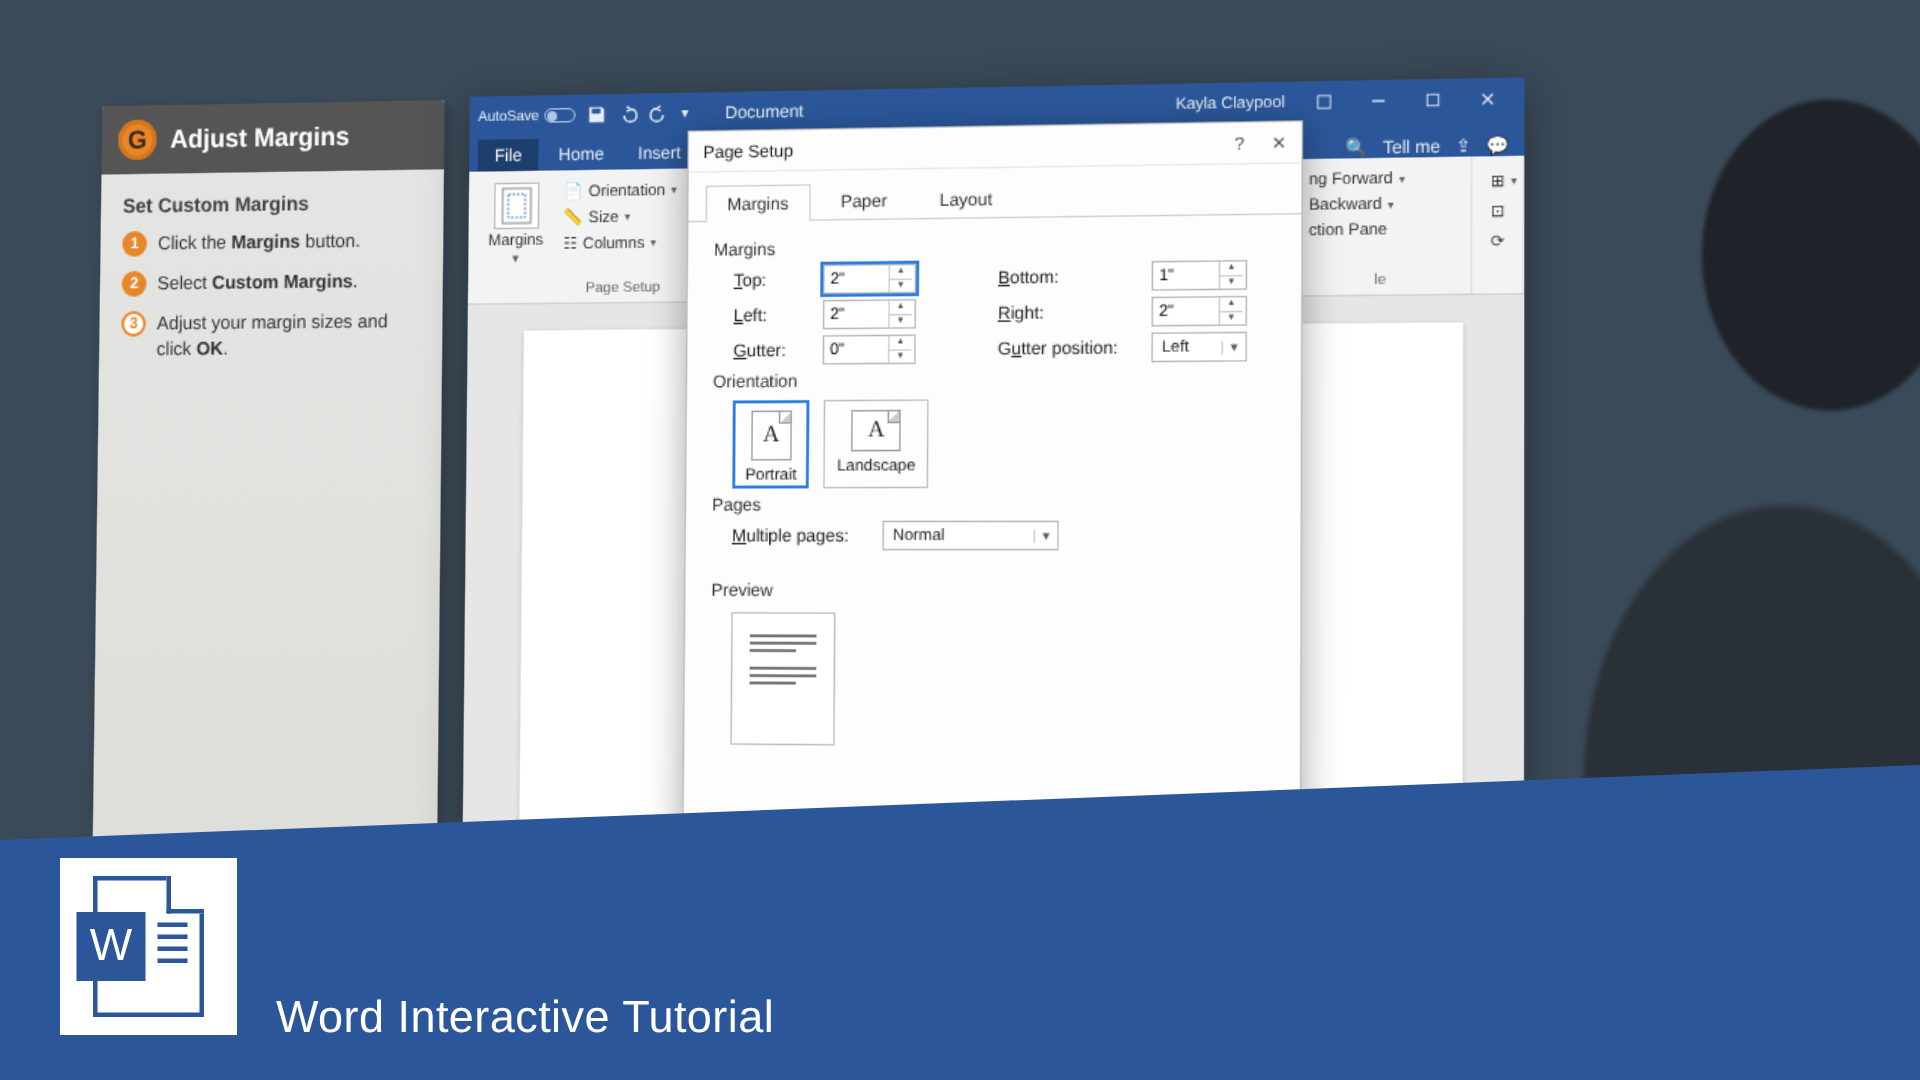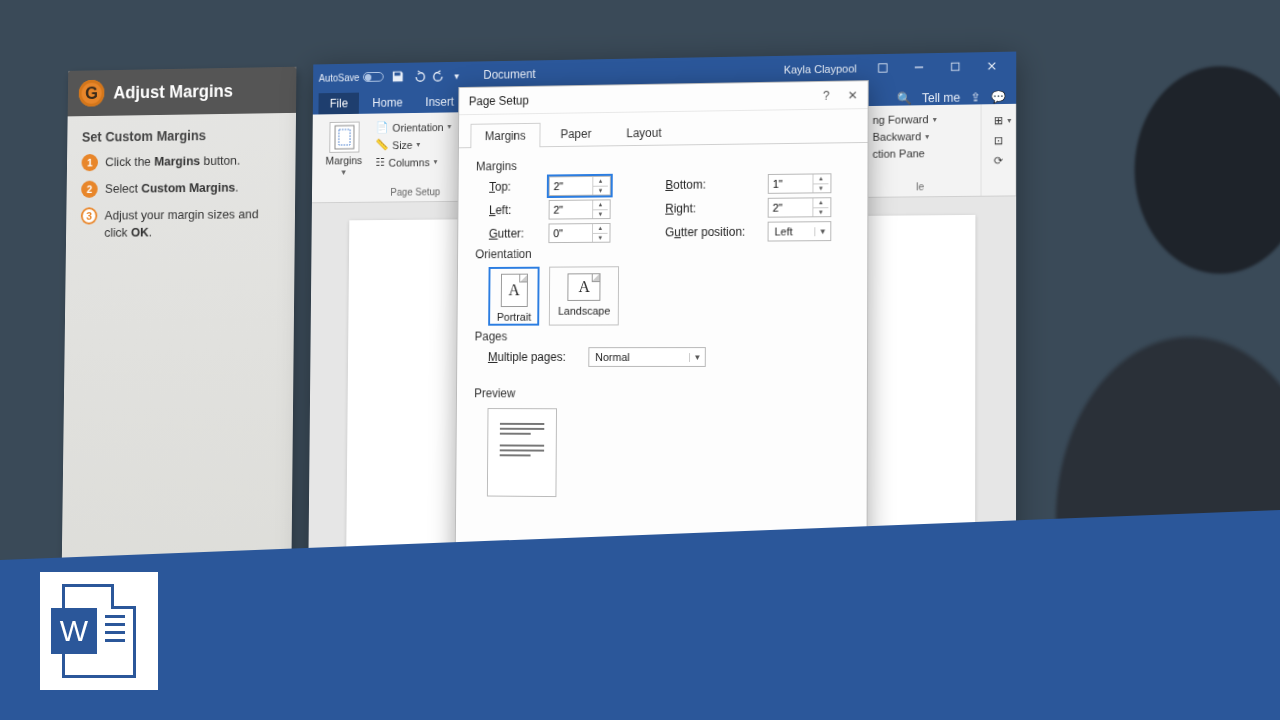--- a/index.html
+++ b/index.html
@@ -417,14 +417,15 @@
       <div class="wbox">W</div>
       <div class="lines">
           <div></div>
           <div></div>
           <div></div>
           <div></div>
         </div>
     </div>
   </div>
   <div class="banner-text">
+    <div class="t1">Word Interactive Tutorial</div>
   </div>
 </div>
 
 </body></html>

